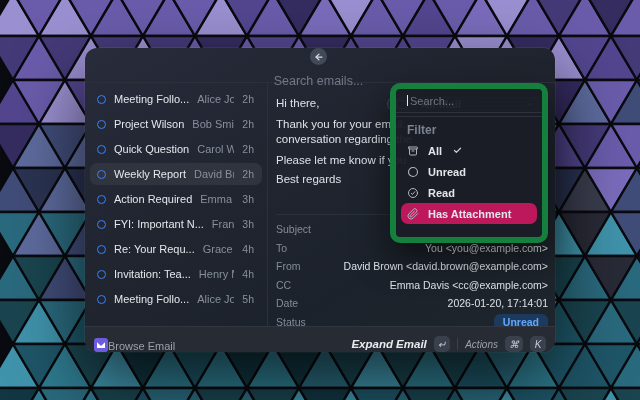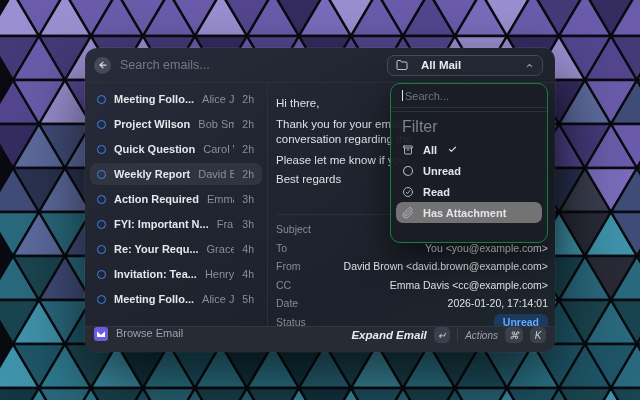--- a/index.html
+++ b/index.html
@@ -11,81 +11,81 @@
   #wallpaper { position:absolute; inset:0; display:block; }
   #wallpaper polygon { stroke:#0a0b10; stroke-width:2.4; stroke-linejoin:round; }
 
   
   .window {
     position:absolute; left:85px; top:48px; width:470px; height:304px;
     border-radius:12px; overflow:hidden;
     background:linear-gradient(150deg,#282c3b 0%,#212530 38%,#1c222b 68%,#1e262d 100%);
     box-shadow:0 30px 70px rgba(0,0,0,.65), 0 0 0 1px rgba(255,255,255,.07);
   }
-  .win-header { height:34px; display:flex; align-items:center; gap:9px; padding:0 12px 0 9px; }
+  .win-header { height:34px; display:flex; align-items:center; gap:9px; padding:0 12px 0 9px;flex-direction:column; }
   .back-btn { width:17px; height:17px; border-radius:50%; background:#434956; color:#d9dde3;
     display:flex; align-items:center; justify-content:center; flex:none; }
   .back-btn svg { width:10px; height:10px; }
   .search-placeholder { color:#717987; font-size:12.5px; }
   .mailbox-btn { margin-left:auto; width:156px; height:21px; border:1px solid #454b57; border-radius:7px;
     display:flex; align-items:center; gap:7px; padding:0 8px; background:rgba(255,255,255,.02); }
   .mailbox-btn .mb-label { font-size:11.5px; font-weight:700; color:#eceef2;margin-left:6px; }
   .mailbox-btn .i-folder { width:12px; height:12px; color:#c2c7d0; }
   .mailbox-btn .i-chev { width:9px; height:9px; color:#8b93a0; margin-left:auto; }
   .win-divider { height:1px; background:#2b303a; }
 
   .win-body { display:flex; height:243px; }
   .email-list { width:183px; border-right:1px solid #2b303a; padding:5px; display:flex; flex-direction:column; gap:3px; }
   .email-row { display:flex; align-items:center; height:22px; padding:0 8px 0 7px; border-radius:7px; gap:8px; flex:none; }
   .email-row.selected { background:#2f343e; }
   .unread-dot { width:9px; height:9px; border:1.5px solid #3b82f6; border-radius:50%; flex:none; }
-  .email-title { font-size:11px; font-weight:700; color:#e4e7ec; white-space:nowrap; }
+  .email-title { font-size:11px; font-weight:400; color:#e4e7ec; white-space:nowrap; }
   .email-sender { font-size:11px; color:#878f9c; flex:1; overflow:hidden; white-space:nowrap; }
   .email-time { font-size:10.5px; color:#878f9c; }
 
   .preview-pane { flex:1; padding:0 7px 0 8px; position:relative; }
   .preview-text { height:131px; padding-top:10px; font-size:11.5px; color:#dde1e7; overflow:hidden; }
   .pv-greeting { margin-top:4px; }
   .pv-body { margin-top:8px; line-height:15px; }
   .pv-line3 { margin-top:7px; }
   .pv-closing { margin-top:7px; }
   .meta-divider { height:1px; background:#2b303a; }
   .meta { padding-top:5px; }
   .meta-row { height:18.5px; display:flex; align-items:center; justify-content:space-between; font-size:10.5px; }
   .meta-label { color:#848c99; }
   .meta-value { color:#dde1e7; }
   .status-badge { background:#1c3a5e; color:#64a7f8; font-weight:700; font-size:10.5px; padding:2px 9px; border-radius:6px; }
 
   .win-footer { position:absolute; left:0; right:0; bottom:0; height:26px; background:#262b34;
-    border-top:1px solid #313641; display:flex; align-items:flex-start; gap:8px; padding:0 9px; }
+    border-top:1px solid #313641; display:flex; align-items:flex-end; padding:0 9px; }
   .footer-logo { width:14px; height:14px; flex:none; }
   .app-name { font-size:11px; color:#9aa2ae; }
   .footer-right { margin-left:auto; display:flex; align-items:center; gap:7px;font-style:italic; }
   .primary-action { font-size:11.5px; font-weight:700; color:#e9ebef; }
   .key-badge { background:#3b414c; color:#c6cbd3; border-radius:5px; font-size:10px; height:16px;
     min-width:16px; padding:0 4px; display:flex; align-items:center; justify-content:center; }
   .footer-sep { width:1px; height:12px; background:#3b414c; }
   .actions-label { font-size:10px; color:#9aa2ae; }
 
   
   .dropdown-panel { position:absolute; left:390px; top:83px; width:158px; height:160px; z-index:50;
-    background:rgba(26,30,38,.95); border:1px solid #15803d; border-radius:10px;
+    background:rgba(26,30,38,.95); border:6px solid #15803d; border-radius:10px;
     box-shadow:0 14px 34px rgba(0,0,0,.55); padding:0 5px 4px; overflow:hidden; }
   .panel-search { height:24px; display:flex; align-items:center; gap:2px; margin:0 -5px;
     padding:0 11px; border-bottom:1px solid #2c313b; }
   .cursor-bar { width:1px; height:11px; background:#e6e9ee; }
   .panel-search-text { color:#6d7582; font-size:11px; }
   .panel-item { display:flex; align-items:center; gap:9px; height:21px; padding:0 6px; border-radius:7px;
     color:#e2e5ea; font-size:11px; font-weight:600; }
   .panel-item svg { width:12px; height:12px; color:#aeb4bf; flex:none; }
-  .panel-item.active { background:#737373; }
+  .panel-item.active { background:#be185d; }
   .panel-item .check-mark { width:9px; height:9px; color:#cdd2d9; margin-left:2px; }
   .panel-item.first { margin-top:2px; }
   .panel-sep { height:1px; background:#2c313b; margin:3px -5px; }
-  .panel-heading { font-size:16px; color:#7b8290; padding:3px 6px 3px; }
+  .panel-heading { font-size:12px; color:#7b8290; padding:3px 6px 3px;font-weight:bold; }
 </style>
 </head>
 <body>
 
 <svg id="wallpaper" width="640" height="400" viewBox="0 0 640 400">
     <polygon points="-13,36 13,-8 39,36" fill="#9a8fd0"></polygon>
     <polygon points="13,-8 65,-8 39,36" fill="#6a5cab"></polygon>
     <polygon points="39,36 65,-8 91,36" fill="#9a8fd0"></polygon>
     <polygon points="65,-8 117,-8 91,36" fill="#6a5cab"></polygon>
     <polygon points="91,36 117,-8 143,36" fill="#6a5cab"></polygon>

